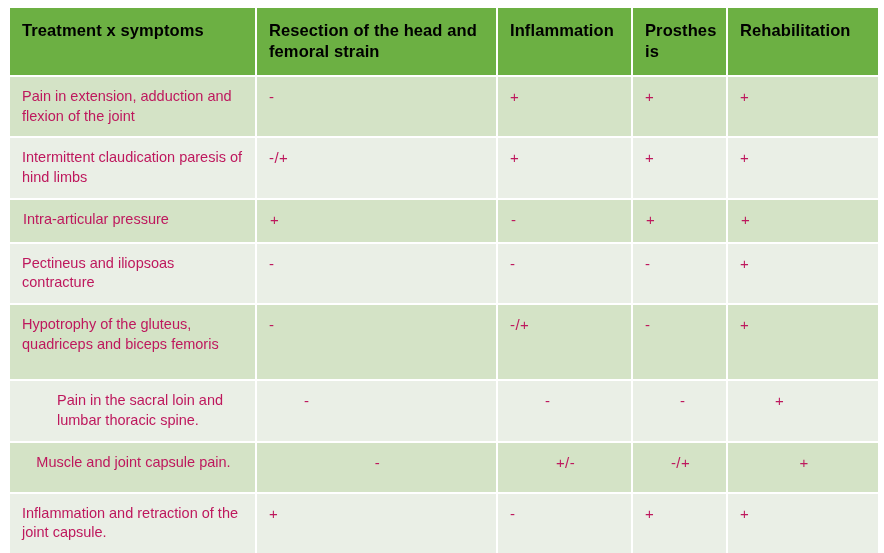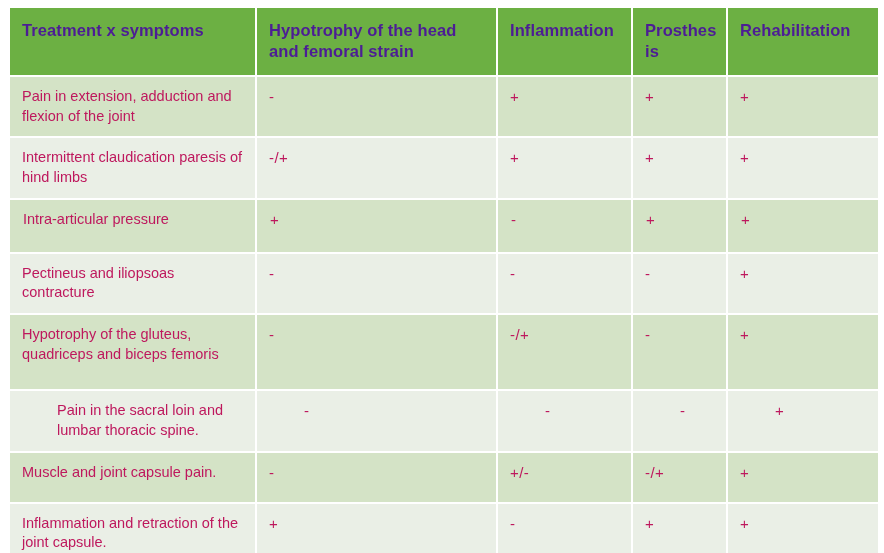--- a/index.html
+++ b/index.html
@@ -35,21 +35,21 @@
 
   
   col.c0 { width: 245px; }
   col.c1 { width: 239px; }
   col.c2 { width: 133px; }
   col.c3 { width:  93px; }
   col.c4 { width: 150px; }
 
   thead th {
     background: #6cb043;
-    color: #4c1d95;
+    color: #000000;
     font-size: 16.5px;
     font-weight: bold;
     line-height: 1.30;
     text-align: left;
     vertical-align: top;
     padding: 12px 10px 12px 12px;
     height: 65px;
     box-sizing: border-box;
     border: 0;
     letter-spacing: 0.1px;
@@ -71,43 +71,43 @@
   tbody tr.band-light td { background: #eaefe6; margin-left: 44px; }
 
   td.sym {
     font-size: 15px;
     letter-spacing: 0.4px;
   }
 
   
   tr.r0 td { height: 54px; }
   tr.r1 td { height: 50px; }
-  tr.r2 td { height: 52px; padding-left: 13px; }
+  tr.r2 td { height: 42px; padding-left: 13px; }
   tr.r3 td { height: 49px; }
   tr.r4 td { height: 74px; }
   tr.r5 td { height: 57px; padding-left: 47px; }
-  tr.r6 td { height: 49px; }
+  tr.r6 td { height: 49px; text-align: center; }
   tr.r7 td { height: 84px; }
 </style>
 </head>
 <body>
 
 <div id="table-wrap">
   <table class="matrix">
     <colgroup>
       <col class="c0">
         <col class="c1">
         <col class="c2">
         <col class="c3">
         <col class="c4">
     </colgroup>
     <thead>
       <tr>
         <th>Treatment x symptoms</th>
-        <th>Hypotrophy of the head and femoral strain</th>
+        <th>Resection of the head and femoral strain</th>
         <th>Inflammation</th>
         <th>Prosthes is</th>
         <th>Rehabilitation</th>
       </tr>
     </thead>
     <tbody>
       <tr class="band-dark r0">
         <td>Pain in extension, adduction and flexion of the joint</td>
         <td class="sym">-</td>
         <td class="sym">+</td>

